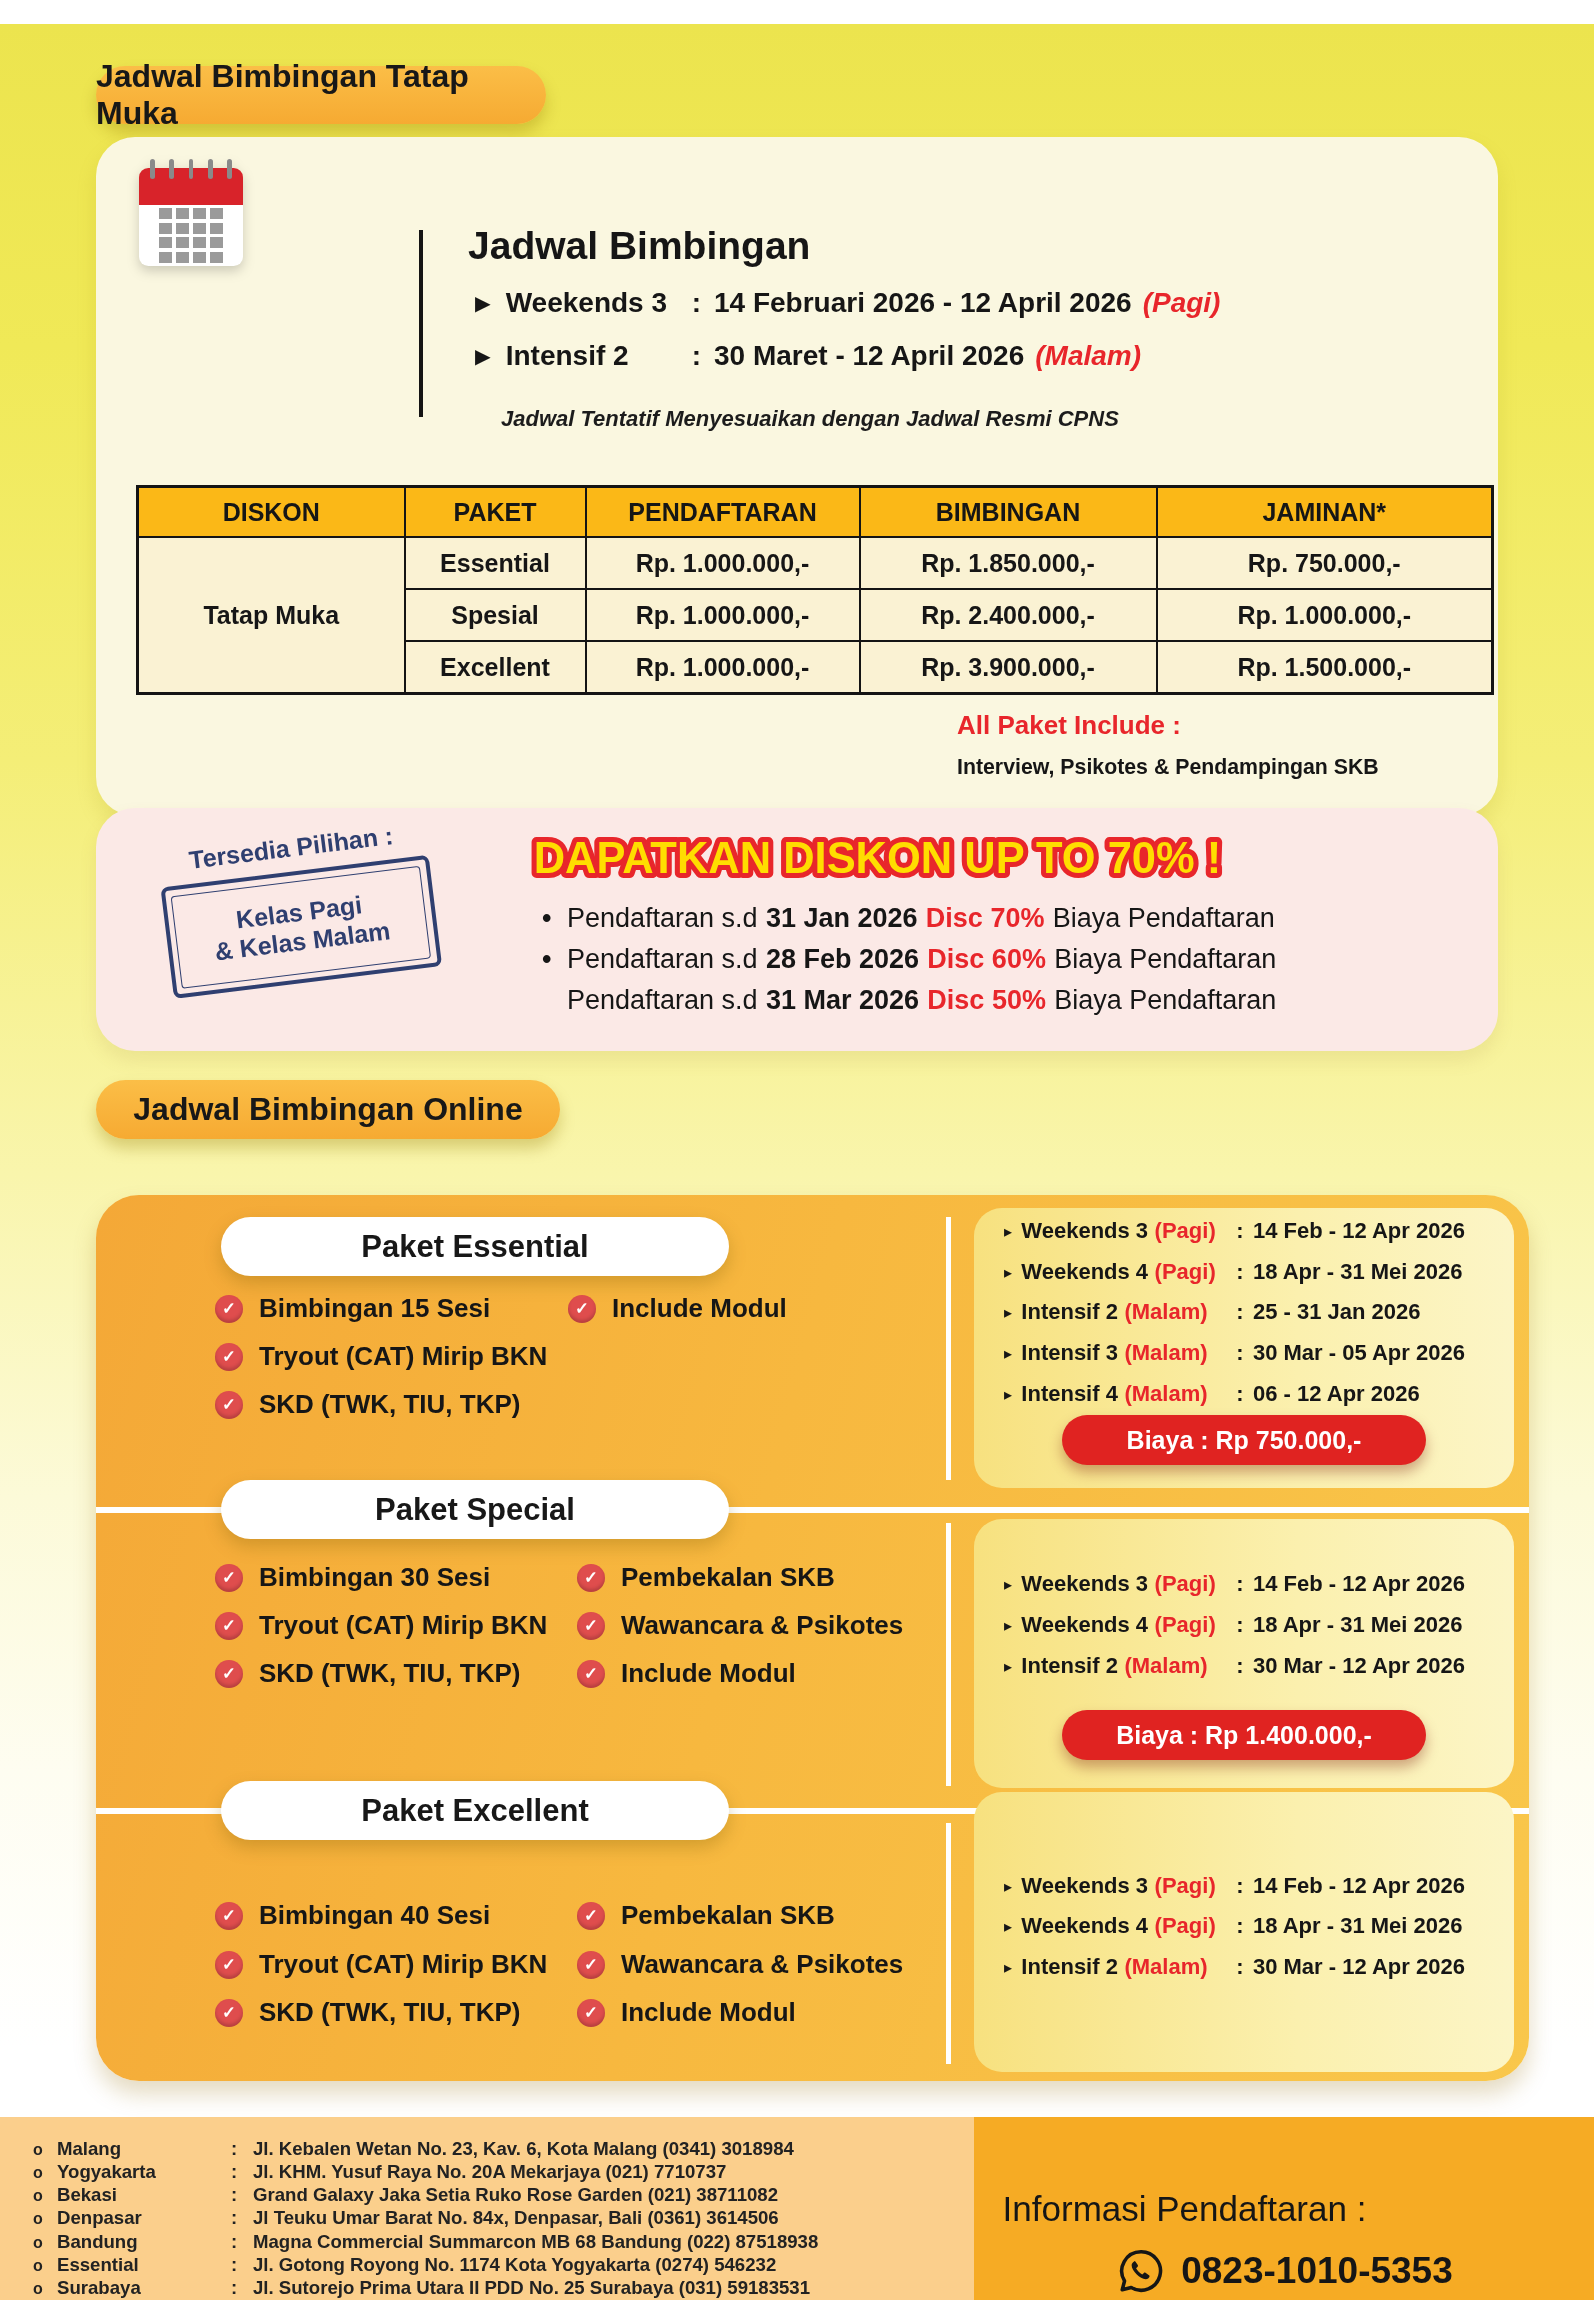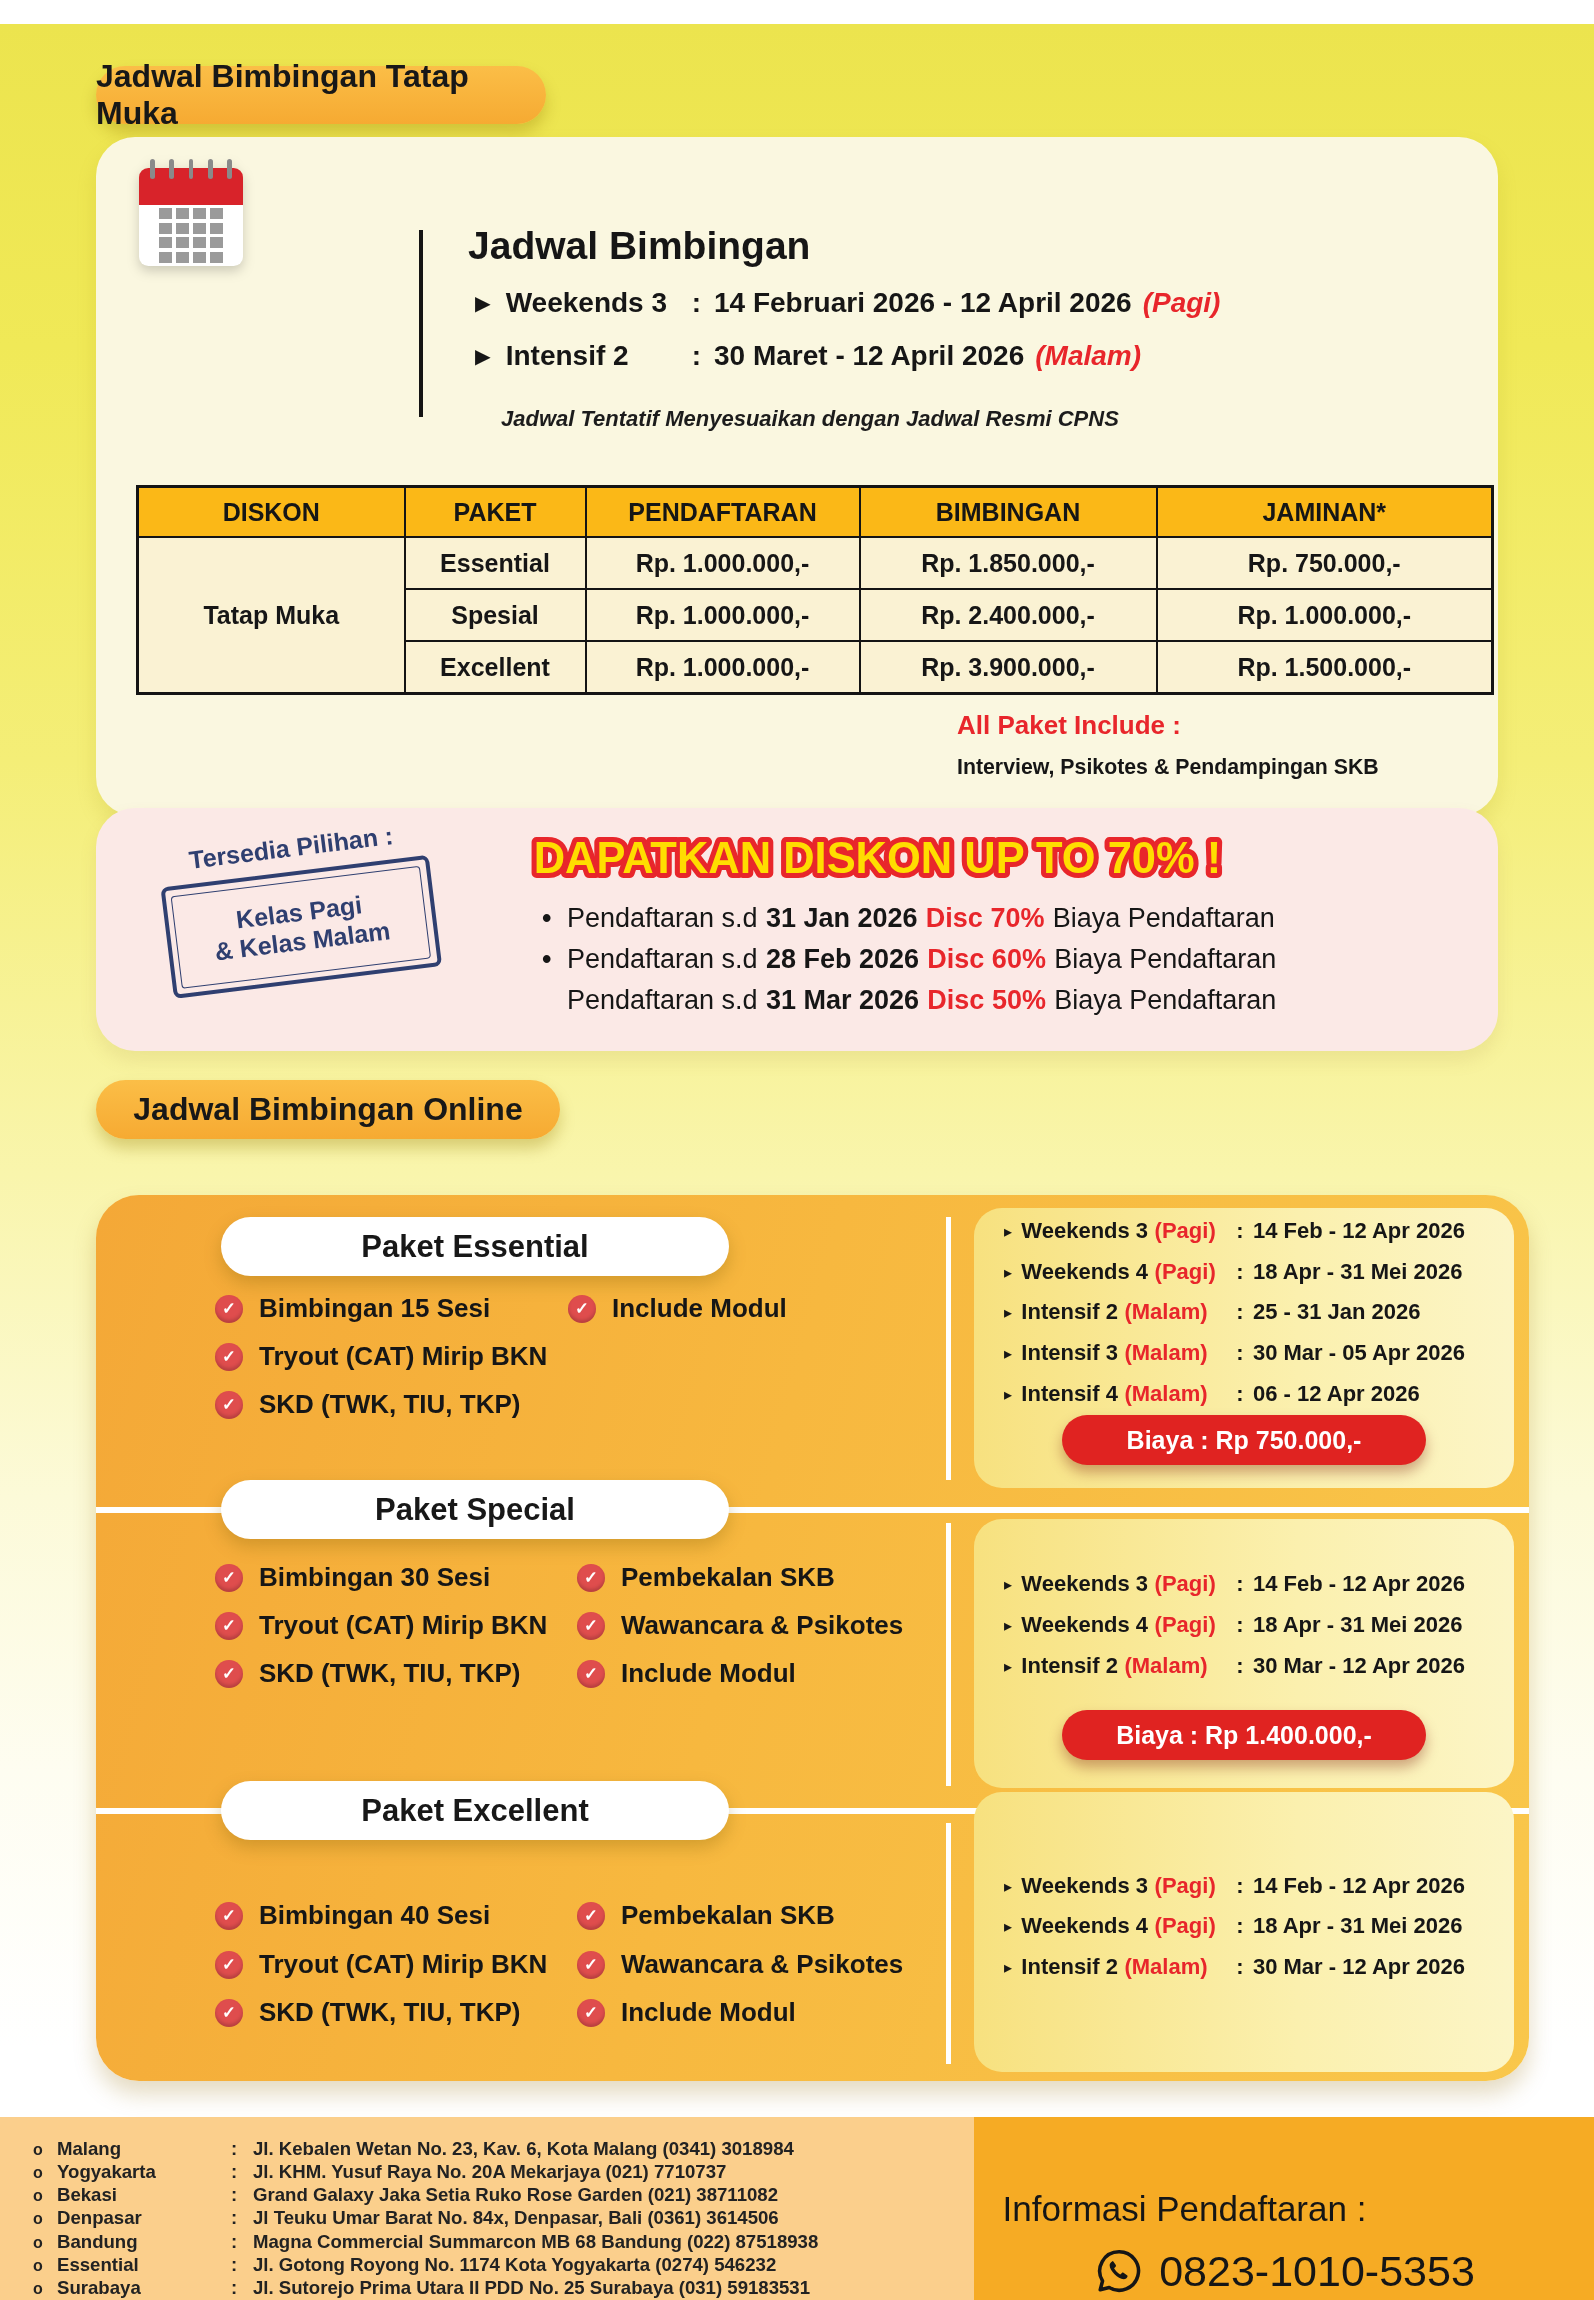--- a/index.html
+++ b/index.html
@@ -67,21 +67,21 @@
   .srow .dt{font-weight:600;margin-left:9.3px;}
   
   .foot-left{background:#FBCF8C;}
   .foot-right{background:#F6AB24;}
   .lrow{position:absolute;display:flex;font-size:18.6px;font-weight:600;color:#222;align-items:baseline;}
   .lrow .lb{width:24px;font-size:16px;font-weight:700;}
   .lrow .lcity{width:174px;}
   .lrow .lcolon{width:22px;font-weight:700;}
   .info-label{font-size:35px;font-weight:500;text-align:center;color:#161616;}
   .phone-row{display:flex;align-items:center;justify-content:center;gap:15px;}
-  .phone-num{font-size:43px;font-weight:400;color:#161616;}
+  .phone-num{font-size:37px;font-weight:700;color:#161616;}
   
   .cal{width:104px;height:113px;filter:drop-shadow(0 5.6px 5.6px rgba(0,0,0,.18));}
   .cal-rings{position:absolute;top:0;left:11px;right:11px;display:flex;justify-content:space-between;z-index:2;}
   .cal-rings span{width:4.6px;height:20.4px;background:#8a8a8a;border-radius:2.8px;}
   .cal-top{position:absolute;top:9.3px;left:0;width:104px;height:37px;background:#D8232A;border-radius:9.3px 9.3px 0 0;}
   .cal-body{position:absolute;top:46px;left:0;width:104px;height:61px;background:#fff;border-radius:0 0 9.3px 9.3px;
       display:grid;grid-template-columns:repeat(4,13px);grid-auto-rows:11px;gap:3.7px;justify-content:center;align-content:center;}
   .cal-body i{background:#9a9a9a;display:block;}
 </style>
 </head>

